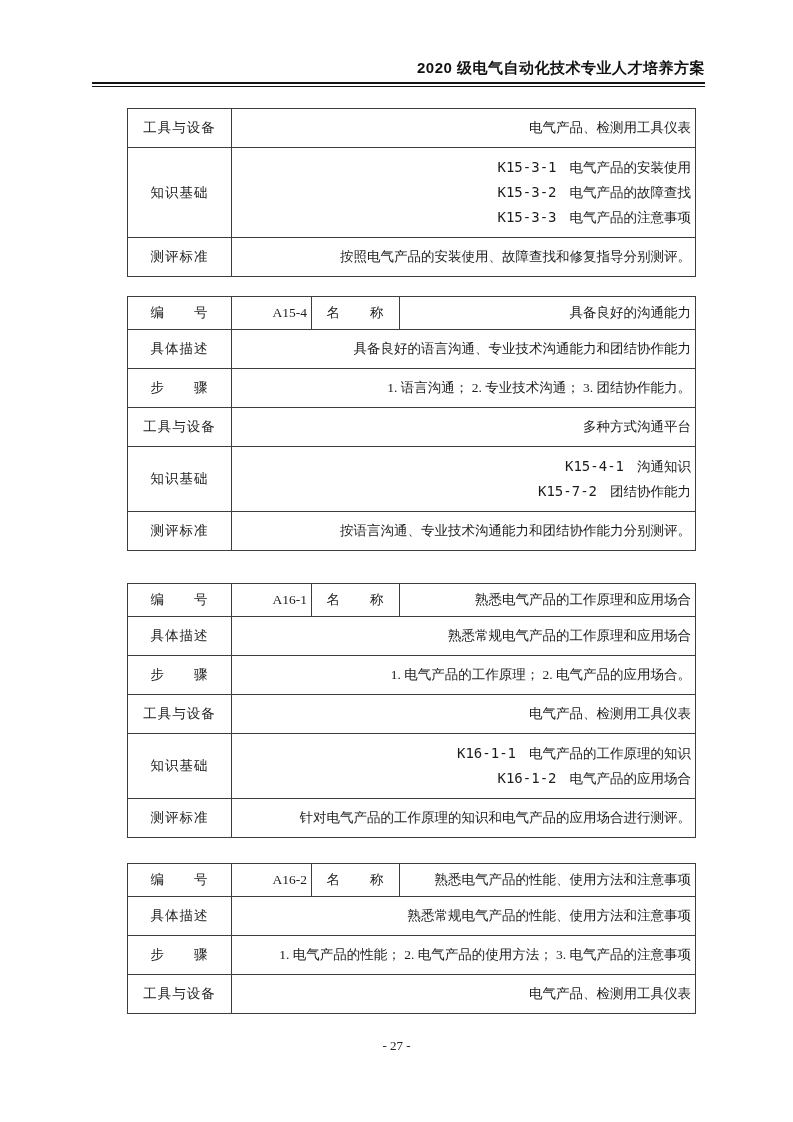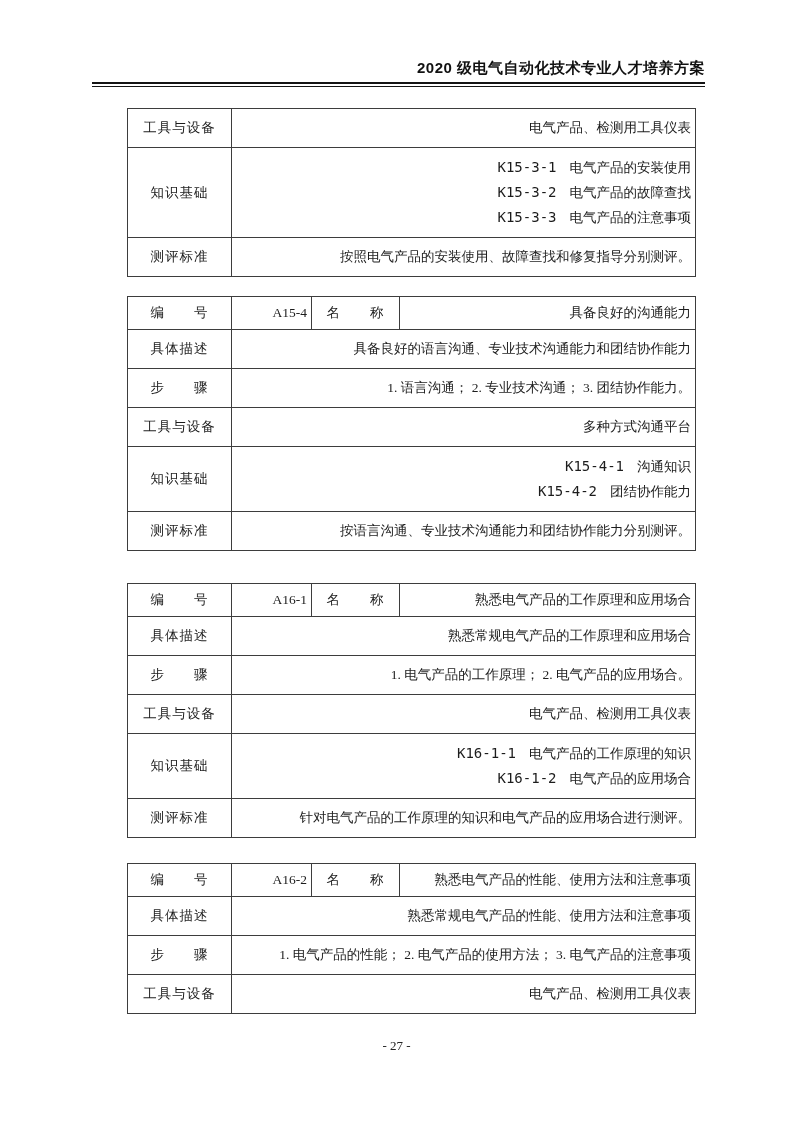--- a/index.html
+++ b/index.html
@@ -127,21 +127,21 @@
         <tr>
           <td class="label-cell">工具与设备</td>
           <td class="content-cell" colspan="3">
             <div class="line"><span class="text">多种方式沟通平台</span></div>
           </td>
         </tr>
         <tr>
           <td class="label-cell">知识基础</td>
           <td class="content-cell" colspan="3">
             <div class="line"><span class="code">K15-4-1</span><span class="text">沟通知识</span></div>
-            <div class="line"><span class="code">K15-4-2</span><span class="text">团结协作能力</span></div>
+            <div class="line"><span class="code">K15-7-2</span><span class="text">团结协作能力</span></div>
           </td>
         </tr>
         <tr>
           <td class="label-cell">测评标准</td>
           <td class="content-cell" colspan="3">
             <div class="line"><span class="text">按语言沟通、专业技术沟通能力和团结协作能力分别测评。</span></div>
           </td>
         </tr>
       </tbody>
     </table>

